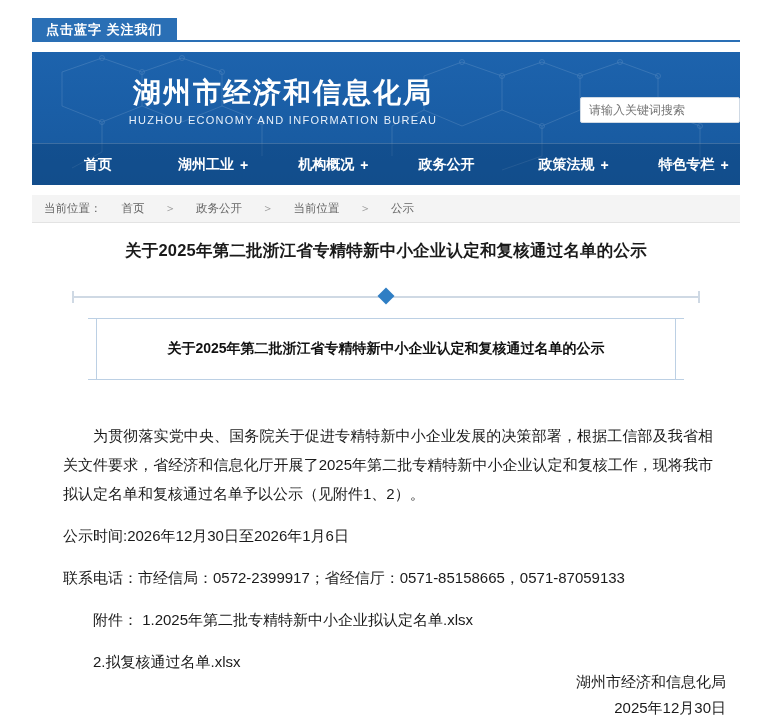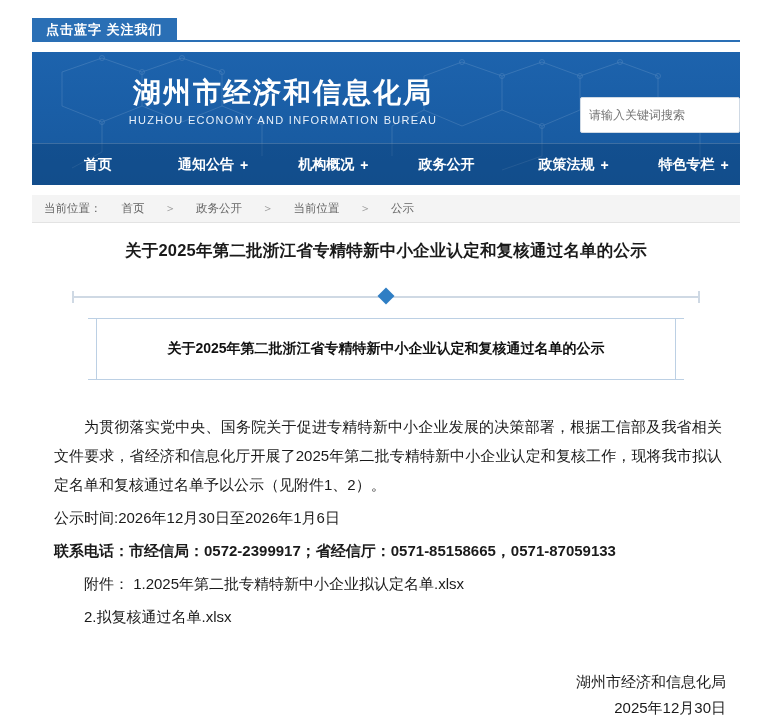--- a/index.html
+++ b/index.html
@@ -69,21 +69,21 @@
   .banner-en {
     color: #e7f0fa;
     font-size: 11px;
     letter-spacing: 1.3px;
     margin-top: 4px;
     white-space: nowrap;
   }
   .search-box {
     position: absolute;
     right: 0px; top: 45px;
-    width: 160px; height: 36px;
+    width: 160px; height: 26px;
     background: #ffffff;
     border: 1px solid #cfd9e4;
     border-radius: 2px;
     display: flex;
     align-items: center;
   }
   .search-box input {
     border: 0;
     outline: 0;
     width: 100%;
@@ -206,23 +206,23 @@
   
   .body {
     position: absolute;
     left: 50px; top: 408px;
     width: 676px;
     font-size: 15px;
     line-height: 29px;
     color: #1a1a1a;
     text-align: justify;
   }
-  .body p { margin: 4px; }
+  .body p { margin: 13px; }
   .body p.indent { text-indent: 2em; }
-  .body p.bold { font-weight: bold; }
+  .body p.bold { font-weight: normal; }
   .body p.plain { text-indent: 0; }
   .attach-line { text-indent: 2em; }
   .attach-line2 { text-indent: 2em; }
 
   
   .sign {
     position: absolute;
     right: 46px;
     width: 400px;
     text-align: right;
@@ -281,21 +281,21 @@
       <input type="text" placeholder="请输入关键词搜索" style="">
     </div>
 
     <div class="nav">
       <div style="width:48px"></div>
       <div class="nav-item">
         <span>首页</span>
       </div>
       <div style="width:58px"></div>
       <div class="nav-item">
-        <span>通知公告</span>
+        <span>湖州工业</span>
         <span class="plus">+</span>
       </div>
       <div style="width:42px"></div>
       <div class="nav-item">
         <span>机构概况</span>
         <span class="plus">+</span>
       </div>
       <div style="width:42px"></div>
       <div class="nav-item">
         <span>政务公开</span>

